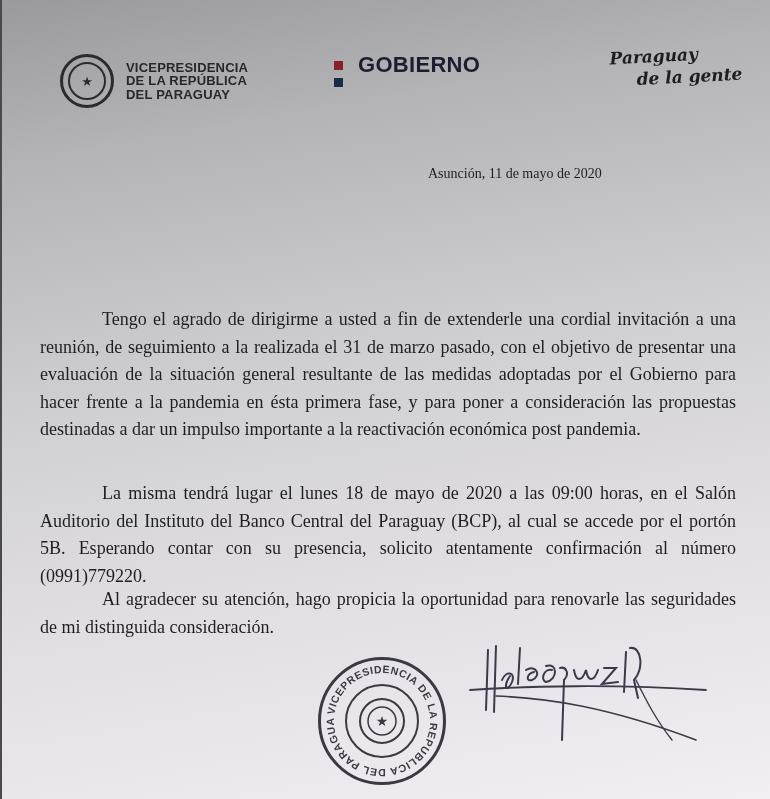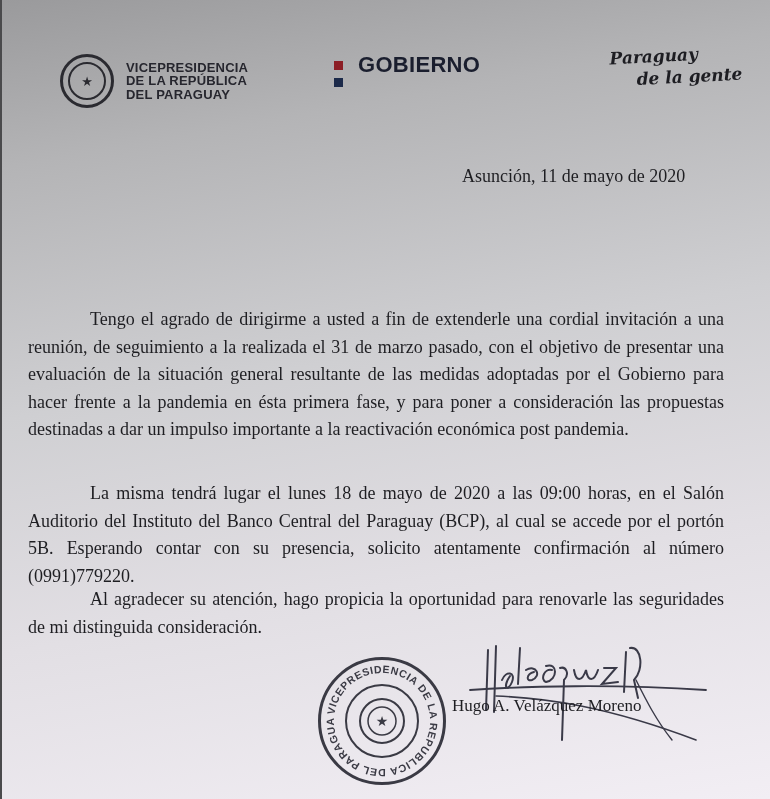--- a/index.html
+++ b/index.html
@@ -54,29 +54,29 @@
     .py-script {
       position: absolute; left: 610px; top: 44px;
       font-family: "DejaVu Serif", serif; font-style: italic; font-weight: bold;
       color: #1d1d22; line-height: 22px; font-size: 17px;
       transform: rotate(-3deg);
     }
     .py-script .l2 { display: block; padding-left: 26px; }
 
     
     .date {
-      position: absolute; left: 462px; top: 166px;
-      font-size: 18px;
+      position: absolute; left: 428px; top: 166px;
+      font-size: 14px;
     }
     .salutation {
       position: absolute; left: 48px; top: 246px;
       font-size: 18px;
     }
     .para {
-      position: absolute; left: 28px; width: 696px;
+      position: absolute; left: 40px; width: 696px;
       font-size: 18px; line-height: 27.5px;
       text-align: justify; text-indent: 62px;
     }
     .p1 { top: 306px; }
     .p2 { top: 480px; }
     .p3 { top: 586px; }
 
     
     .seal {
       position: absolute; left: 318px; top: 657px;
@@ -147,16 +147,15 @@
   <svg class="signature" width="260" height="110" viewBox="0 0 260 110">
     <g fill="none" stroke="#3a3a48" stroke-width="2" stroke-linecap="round">
       <path d="M22,10 L20,70 M30,6 L28,72 M36,40 C40,30 50,32 46,42 C42,52 36,48 44,36 M54,8 L52,44 M60,30 C70,24 76,36 66,40 C60,42 60,34 68,32 M80,26 C92,22 92,40 80,42 C74,40 78,28 86,30 M94,28 C100,26 104,34 98,40 L96,100 M108,30 C110,42 116,42 120,30 C122,42 128,42 132,30 M138,28 L150,28 L136,44 L152,42 M160,12 L158,52 M164,8 C176,6 178,30 168,40 L172,58"></path>
       <path d="M4,50 C60,46 150,44 240,50" stroke-width="1.8"></path>
       <path d="M30,56 C80,58 140,66 230,100" stroke-width="1.6"></path>
       <path d="M170,40 C180,60 190,80 206,100" stroke-width="1.4"></path>
     </g>
   </svg>
 
   <div class="signer">
-    <div>Hugo A. Velázquez Moreno</div>
   </div>
 
 </div>
 
 </body></html>

